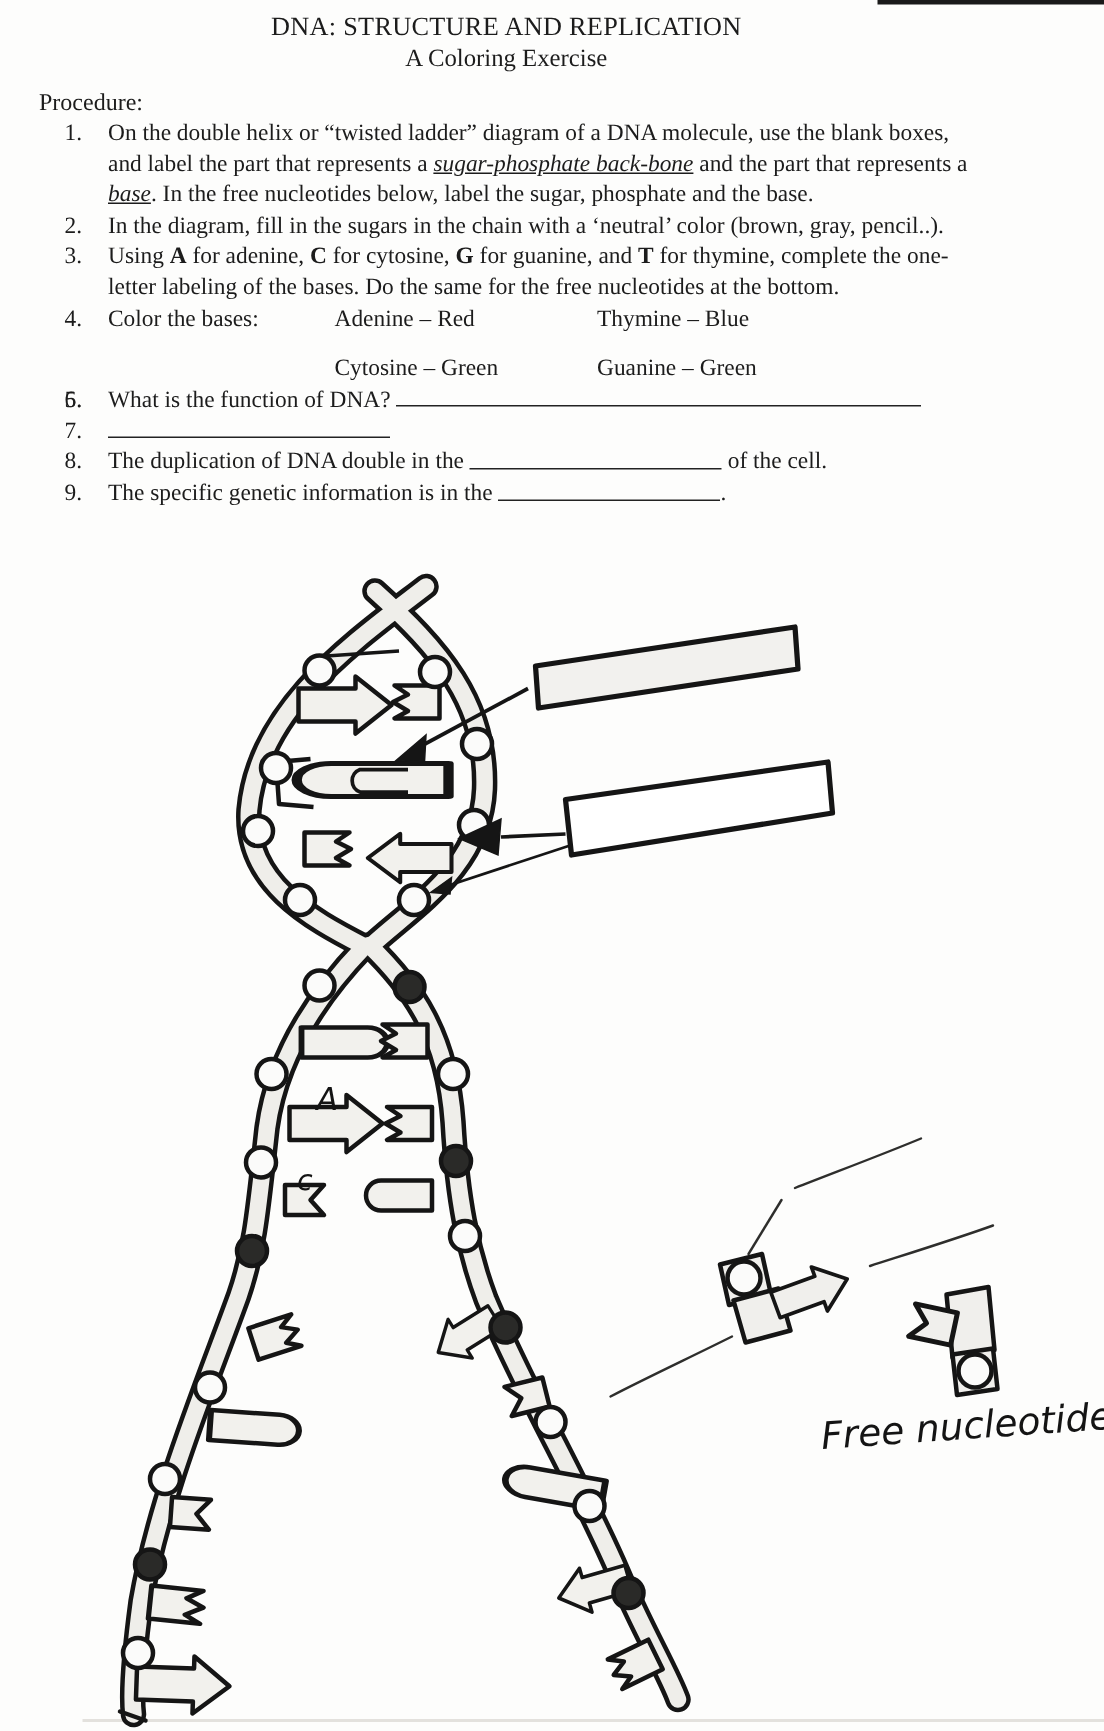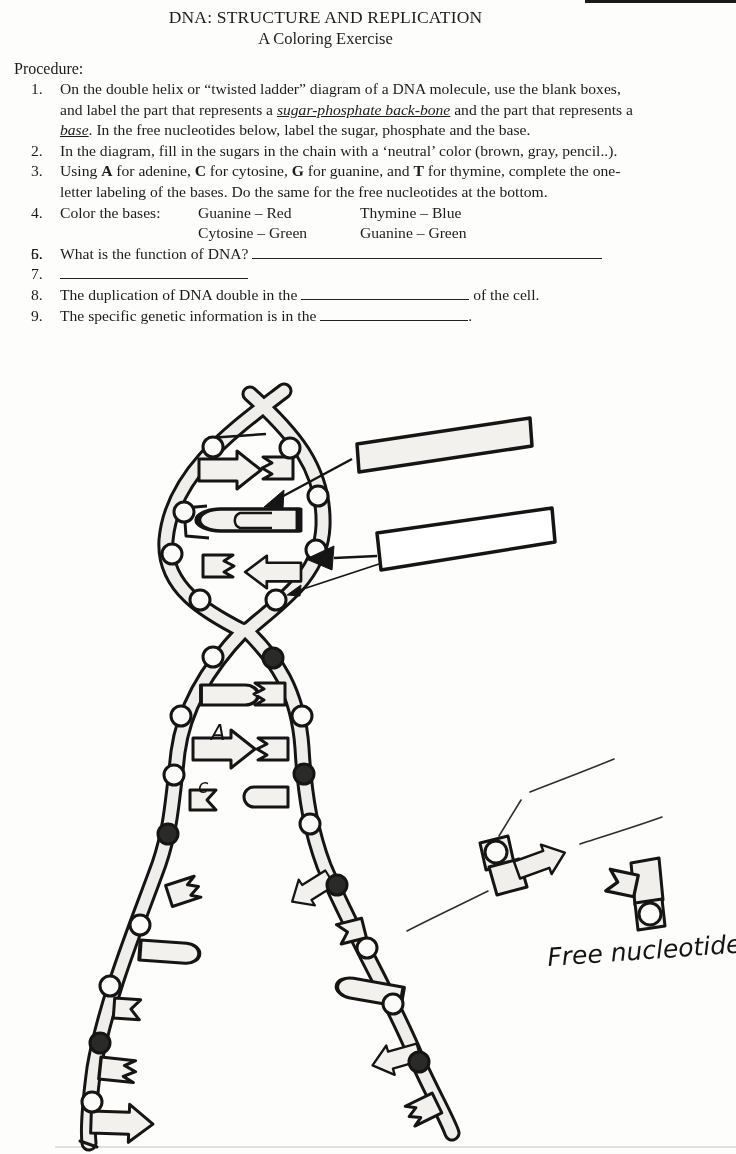--- a/index.html
+++ b/index.html
@@ -1,48 +1,48 @@
 <!DOCTYPE html>
 <html><head>
 <meta charset="utf-8">
 <style>
   html,body{margin:0;padding:0;width:736px;height:1154px;overflow:hidden;background:#fdfdfc;}
   body{font-family:"Liberation Serif", serif;color:#1c1c1c;position:relative;}
   .sheet{position:absolute;inset:0;}
-  .textblock{position:absolute;left:0;top:0;width:651px;z-index:2;}
+  .textblock{position:absolute;left:0;top:0;width:651px;z-index:2;padding-left:12px;}
   .title{ text-align:center;font-size:17.5px;line-height:21px;margin-top:7px;letter-spacing:.2px;}
   .subtitle{text-align:center;font-size:16.5px;line-height:21px;}
   .proc-label{font-size:16px;margin:11px 0 1px 14px;}
   .proc-list{margin:0;}
   .proc-item{position:relative;padding-left:60px;padding-right:18px;font-size:15.6px;line-height:20.6px;}
   .proc-item .num{position:absolute;left:31px;top:0;}
   .u{text-decoration:underline;font-style:italic;}
   .blank{display:inline-block;border-bottom:1.6px solid #222;height:.85em;vertical-align:baseline;}
-  .colorgrid{display:grid;grid-template-columns:138px 162px auto;}
+  .colorgrid{display:grid;grid-template-columns:138px 162px auto;gap:13px;}
   svg{position:absolute;left:0;top:0;z-index:1;}
   text.hand{font-family:"DejaVu Sans", sans-serif;font-style:italic;fill:#141414;}
 </style>
 </head>
 <body>
 
 <div class="sheet">
 
   <div class="textblock">
     <div class="title">DNA: STRUCTURE AND REPLICATION</div>
     <div class="subtitle">A Coloring Exercise</div>
     <div class="proc-label">Procedure:</div>
     <div class="proc-list">
         <div class="proc-item"><span class="num">1.</span><span>On the double helix or “twisted ladder” diagram of a DNA molecule, use the blank boxes, and label the part that represents a </span><span class="u">sugar-phosphate back-bone</span><span> and the part that represents a </span><span class="u">base</span><span>. In the free nucleotides below, label the sugar, phosphate and the base.</span></div>
         <div class="proc-item"><span class="num">2.</span><span>In the diagram, fill in the sugars in the chain with a ‘neutral’ color (brown, gray, pencil..).</span></div>
         <div class="proc-item"><span class="num">3.</span><span>Using </span><span style="font-weight: bold;">A</span><span> for adenine, </span><span style="font-weight: bold;">C</span><span> for cytosine, </span><span style="font-weight: bold;">G</span><span> for guanine, and </span><span style="font-weight: bold;">T</span><span> for thymine, complete the one-letter labeling of the bases. Do the same for the free nucleotides at the bottom.</span></div>
         <div class="proc-item">
           <span class="num">4.</span>
           <div class="colorgrid">
             <span>Color the bases:</span>
-            <span>Guanine – Red</span>
+            <span>Adenine – Red</span>
             <span>Thymine – Blue</span>
             <span></span>
             <span>Cytosine – Green</span>
             <span>Guanine – Green</span>
           </div>
         </div>
         <div class="proc-item"><span class="num">5.</span></div>
         <div class="proc-item"><span class="num">6.</span><span>What is the function of DNA? </span><span class="blank" style="width: 350px;"></span></div>
         <div class="proc-item"><span class="num">7.</span><span class="blank" style="width: 188px;"></span></div>
         <div class="proc-item"><span class="num">8.</span><span>The duplication of DNA double in the </span><span class="blank" style="width: 168px;"></span><span> of the cell.</span></div>

